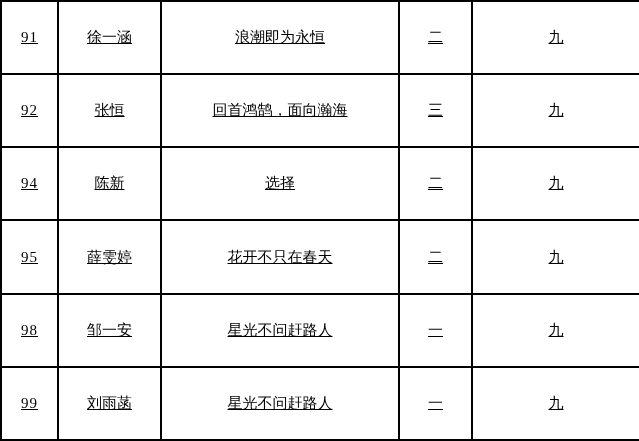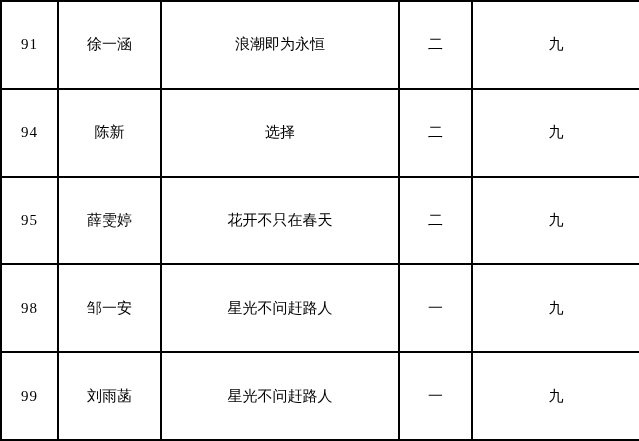--- a/index.html
+++ b/index.html
@@ -23,20 +23,21 @@
   table.doc-table td {
     border: 2px solid #000000;
     text-align: center;
     vertical-align: middle;
     font-size: 15px;
     line-height: 1;
     padding: 0;
     overflow: hidden;
     white-space: nowrap;
     background: #ffffff;
+    text-decoration: underline;
   }
   col.c-num   { width: 57px;  }
   col.c-name  { width: 103px; }
   col.c-title { width: 238px; }
   col.c-level { width: 73px;  }
   col.c-grade { width: 168px; }
   td.num { font-family: "Liberation Serif", "DejaVu Serif", serif; letter-spacing: 1px; }
 </style>
 </head>
 <body>
@@ -48,20 +49,27 @@
       <col class="c-title">
       <col class="c-level">
       <col class="c-grade">
   </colgroup>
   <tbody>
     <tr>
       <td class="num">91</td>
       <td>徐一涵</td>
       <td>浪潮即为永恒</td>
       <td>二</td>
+      <td>九</td>
+    </tr>
+    <tr>
+      <td class="num">92</td>
+      <td>张恒</td>
+      <td>回首鸿鹄，面向瀚海</td>
+      <td>三</td>
       <td>九</td>
     </tr>
     <tr>
       <td class="num">94</td>
       <td>陈新</td>
       <td>选择</td>
       <td>二</td>
       <td>九</td>
     </tr>
     <tr>

